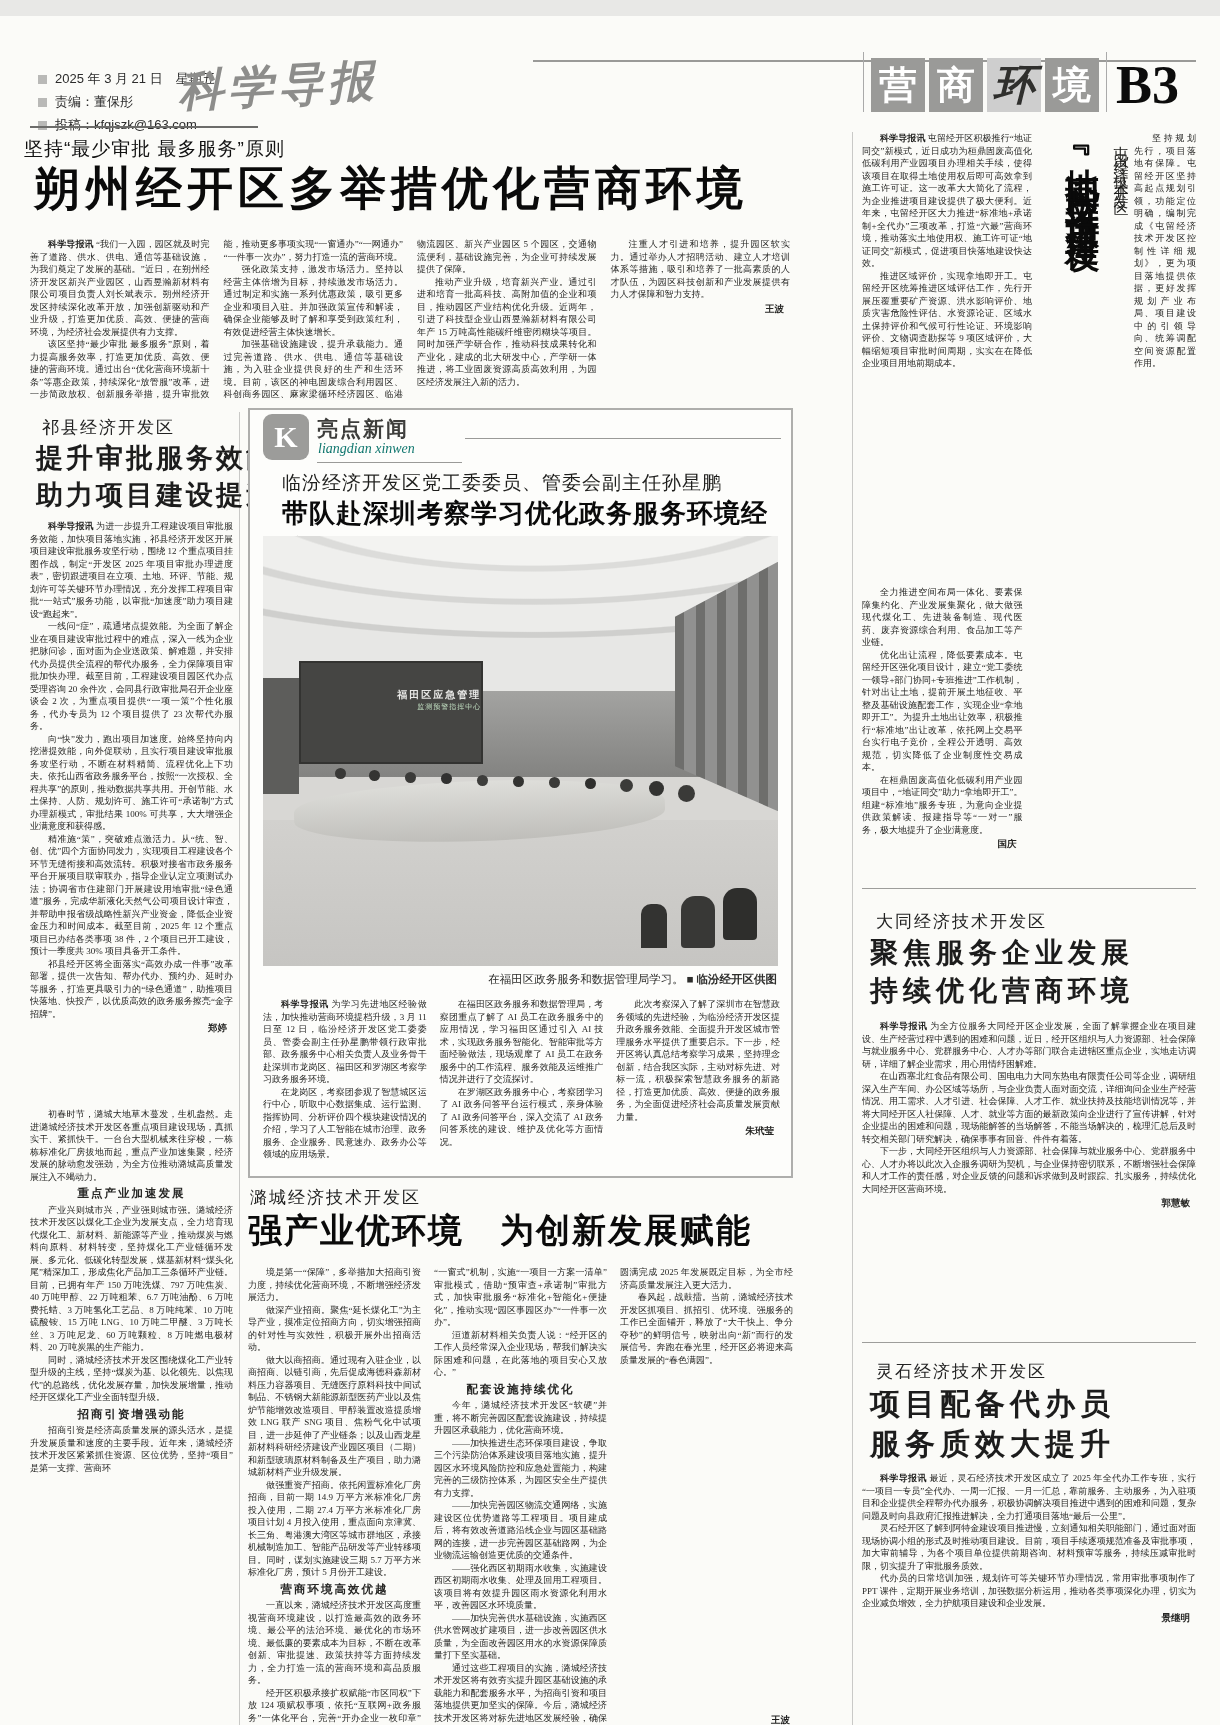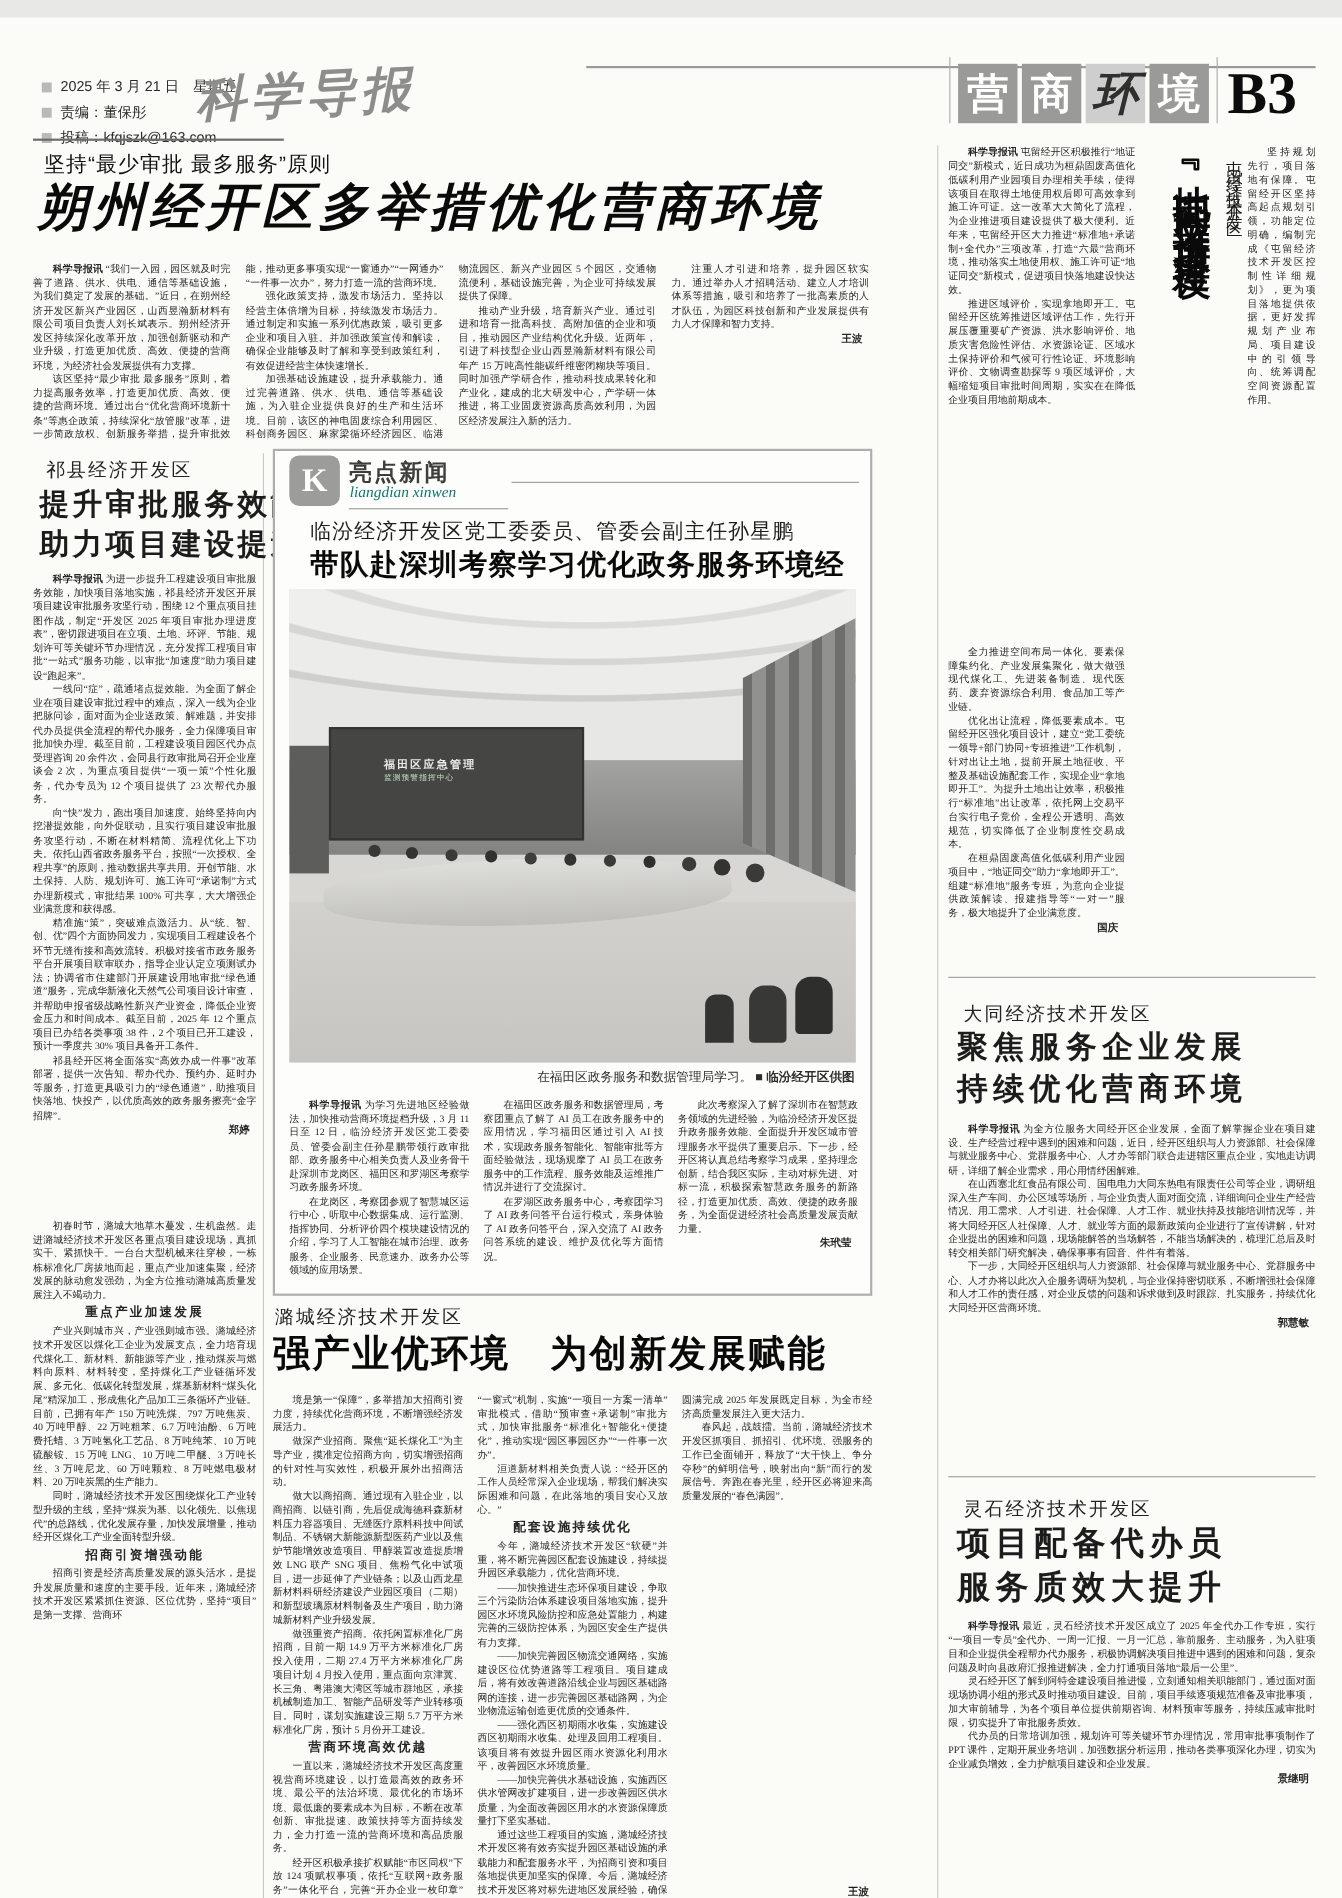--- a/index.html
+++ b/index.html
@@ -31,24 +31,24 @@
   .body-text{font-size:9px;line-height:12.5px;text-align:justify;color:#262624;overflow:hidden;}
   .body-text p.para{margin:0;text-indent:2em;}
   .body-text b{font-weight:bold;}
   .subhead{font-weight:bold;font-size:11.5px;text-align:center;margin:4px 0;letter-spacing:2px;
            font-family:"Liberation Sans",sans-serif;}
   .byline{text-align:right;font-weight:bold;font-size:9.5px;padding-right:6px;margin-top:2px;}
   .cols4{column-count:4;column-gap:14px;column-fill:auto;}
   .cols3{column-count:3;column-gap:13px;column-fill:auto;}
   .cols2{column-count:2;column-gap:13px;column-fill:auto;}
   
-  .main-kicker{left:40px;top:120px;font-size:19px;letter-spacing:1px;color:#111;
+  .main-kicker{left:24px;top:120px;font-size:19px;letter-spacing:1px;color:#111;
                font-family:"Liberation Sans",sans-serif;}
   .main-headline{left:34px;top:142px;font-size:46px;font-weight:900;letter-spacing:5px;color:#0a0a0a;
-               font-family:"Liberation Sans",sans-serif;white-space:nowrap;font-style:italic;}
+               font-family:"Liberation Sans",sans-serif;white-space:nowrap;}
   .main-cols{left:30px;top:222px;width:760px;height:166px;}
   
   .qx-kicker{left:42px;top:400px;text-align:right;}
   .qx-headline{left:36px;top:424px;font-size:27px;font-weight:800;line-height:37px;letter-spacing:3px;
                font-family:"Liberation Serif",serif;}
   .qx-body{left:30px;top:504px;width:203px;height:582px;}
   
   .hbox{left:248px;top:392px;width:545px;height:770px;border:2px solid #aeaeac;box-sizing:border-box;background:#fdfdfb;}
   .hlogo{left:13px;top:4px;width:46px;height:46px;background:#9c9c9a;border-radius:9px;color:#fff;
          display:flex;align-items:center;justify-content:center;font-size:30px;font-weight:bold;
@@ -69,22 +69,22 @@
   
   .photo{left:13px;top:126px;width:515px;height:430px;background:#d8d7d4;overflow:hidden;}
   .ph-ceiling{position:absolute;left:-10%;top:0;width:120%;height:48%;
      background:radial-gradient(ellipse 130% 115% at 52% -25%,
        #f3f3f1 0 34%, #dcdcda 34.5% 36.5%, #efefed 37% 48%, #d6d6d4 48.5% 50.5%,
        #ececea 51% 62%, #cfcfcd 62.5% 64.5%, #e7e7e5 65% 100%);}
   .ph-wall{position:absolute;left:0;top:36%;width:100%;height:20%;
      background:linear-gradient(#a3a3a1,#838381);}
   .ph-door{position:absolute;left:0;top:33%;width:7%;height:27%;background:#5d5d5b;}
   .ph-screen{position:absolute;left:7%;top:29%;width:35%;height:23%;background:#454543;
-     border:2px solid #333331;color:#e8e8e6;text-align:left;
-     font-family:"Liberation Sans",sans-serif;padding-left:48px;}
+     border:2px solid #333331;color:#e8e8e6;text-align:right;
+     font-family:"Liberation Sans",sans-serif;}
   .ph-screen .l1{margin-top:14%;font-size:10px;letter-spacing:2px;font-weight:bold;}
   .ph-screen .l2{font-size:7px;letter-spacing:1px;color:#c4e2c4;}
   .ph-windows{position:absolute;right:0;top:6%;width:20%;height:58%;
      background:repeating-linear-gradient(90deg,#6e6e6c 0 9px,#919190 9px 21px);
      clip-path:polygon(100% 0,100% 100%,0 82%,0 22%);}
   .ph-floor{position:absolute;left:0;bottom:0;width:100%;height:34%;
      background:linear-gradient(#d2d1ce,#c6c5c2);}
   .ph-table{position:absolute;left:6%;top:57%;width:72%;height:14%;
      background:linear-gradient(#dededa,#bfbeba);border-radius:50% / 42%;transform:rotate(-2deg);}
   .ph-people{position:absolute;left:14%;top:54%;width:11px;height:11px;border-radius:50%;background:#38383б;

